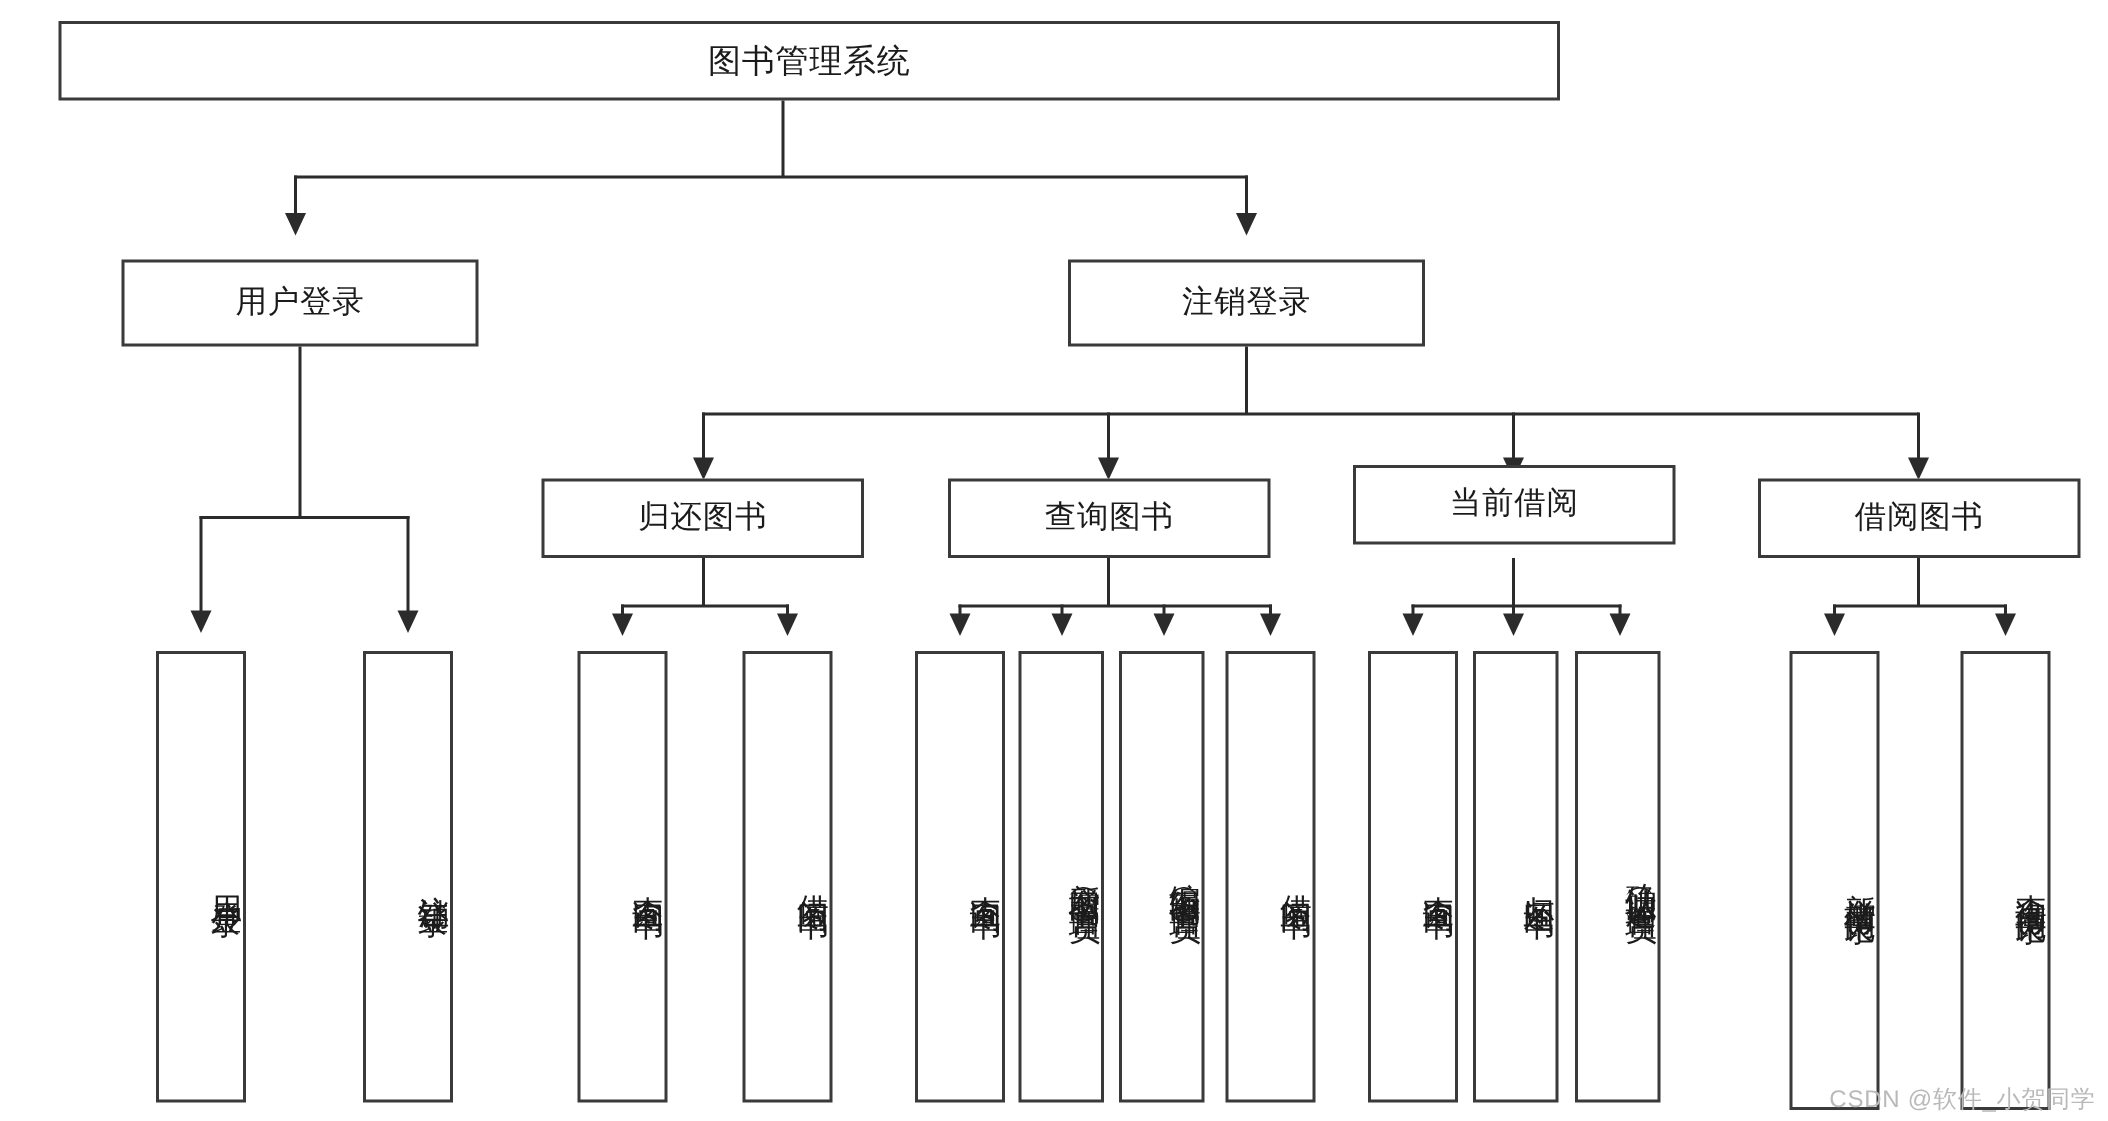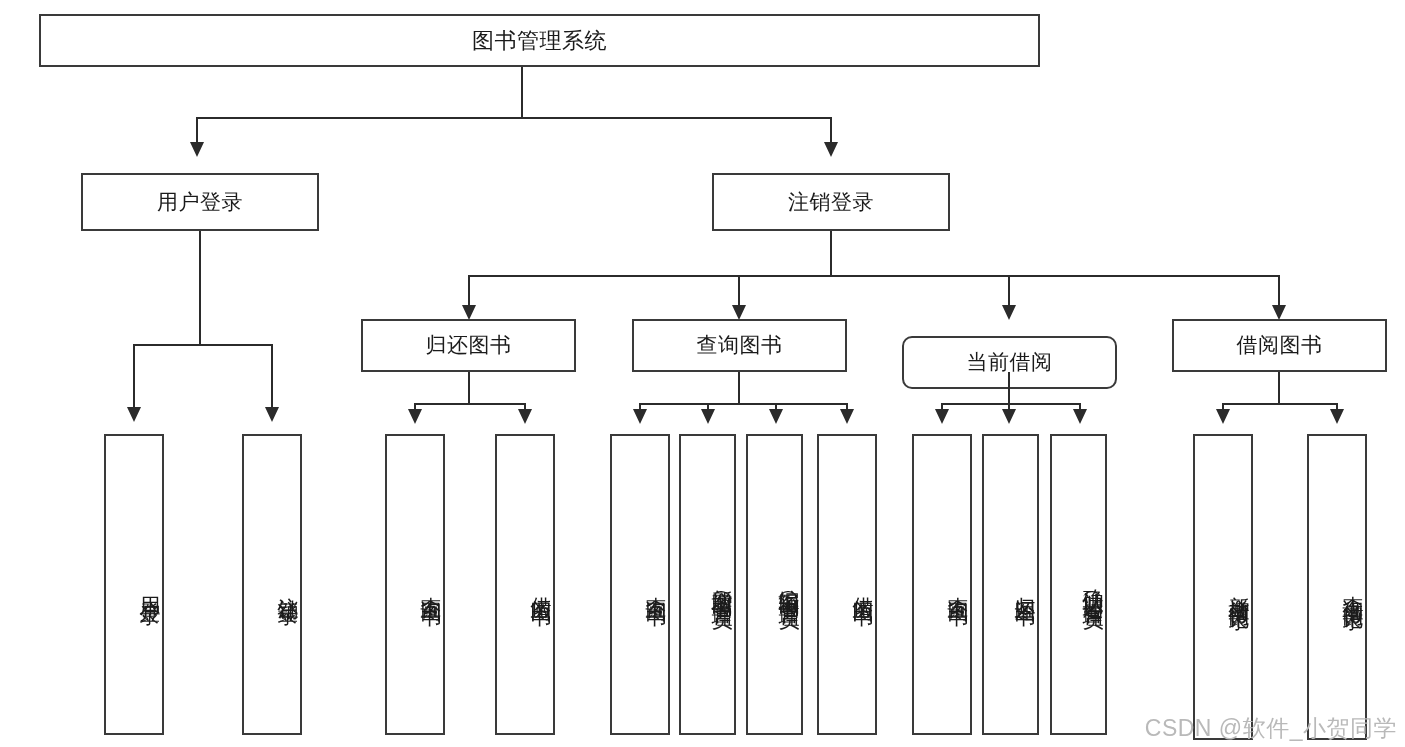--- a/index.html
+++ b/index.html
@@ -65,21 +65,21 @@
     border-left: 7px solid transparent;
     border-right: 7px solid transparent;
     border-top: 15px solid #2b2b2b;
   }
 
   
   #watermark {
     position: absolute;
     right: 8px;
     bottom: 3px;
-    font-size: 23px;
+    font-size: 16px;
     color: #b9b9b9;
     white-space: nowrap;
     letter-spacing: 0.5px;
     pointer-events: none;
   }
 </style>
 </head>
 <body>
 
 <div id="canvas">
@@ -115,21 +115,21 @@
   <div class="ln v" style="left:738px; top:275px; width:2px; height:32px;"></div>
   <div class="ln v" style="left:1008px; top:275px; width:2px; height:32px;"></div>
   <div class="ln v" style="left:1278px; top:275px; width:2px; height:32px;"></div>
   <div class="arrow" style="left:462px; top:305px;"></div>
   <div class="arrow" style="left:732px; top:305px;"></div>
   <div class="arrow" style="left:1002px; top:305px;"></div>
   <div class="arrow" style="left:1272px; top:305px;"></div>
 
   <div class="node h" style="left:361px; top:319px; width:215px; height:53px;">归还图书</div>
   <div class="node h" style="left:632px; top:319px; width:215px; height:53px;">查询图书</div>
-  <div class="node h" style="left:902px; top:336px; width:215px; height:53px;border-radius:10px;">当前借阅</div>
+  <div class="node h" style="left:902px; top:310px; width:215px; height:53px;">当前借阅</div>
   <div class="node h" style="left:1172px; top:319px; width:215px; height:53px;">借阅图书</div>
 
   <div class="ln v" style="left:468px; top:372px; width:2px; height:32px;"></div>
   <div class="ln h" style="left:414px; top:403px; width:112px; height:2px;"></div>
   <div class="ln v" style="left:414px; top:403px; width:2px; height:8px;"></div>
   <div class="ln v" style="left:524px; top:403px; width:2px; height:8px;"></div>
   <div class="arrow" style="left:408px; top:409px;"></div>
   <div class="arrow" style="left:518px; top:409px;"></div>
 
   <div class="node v" style="left:385px; top:434px; width:60px; height:301px;">查询图书</div>

